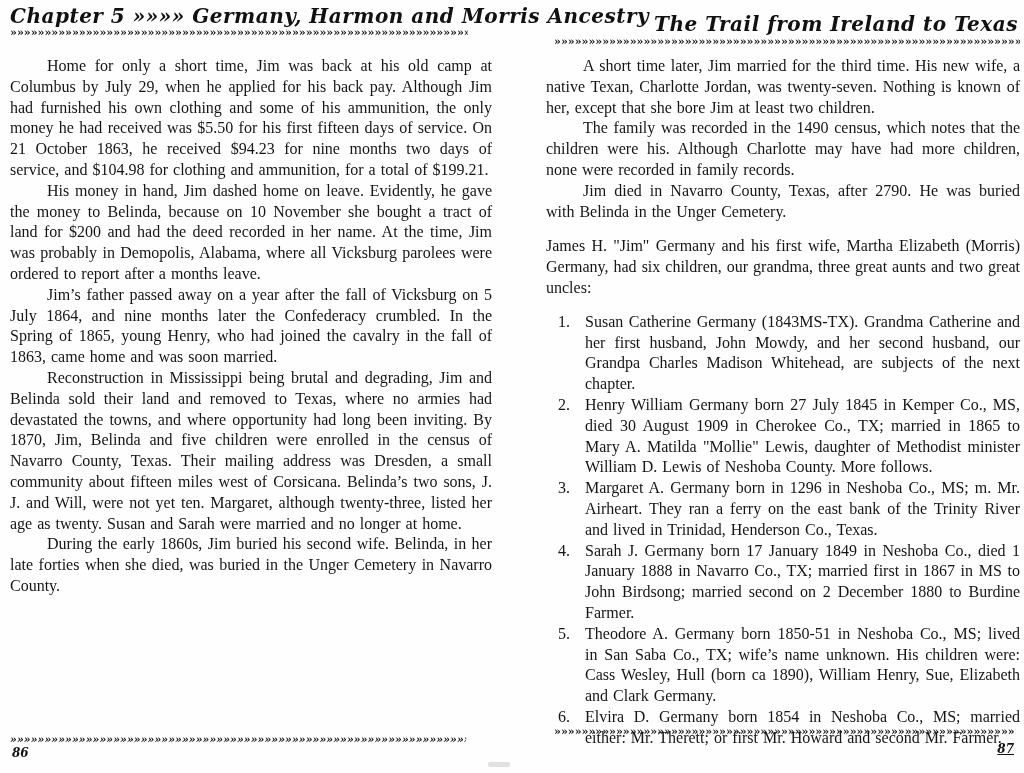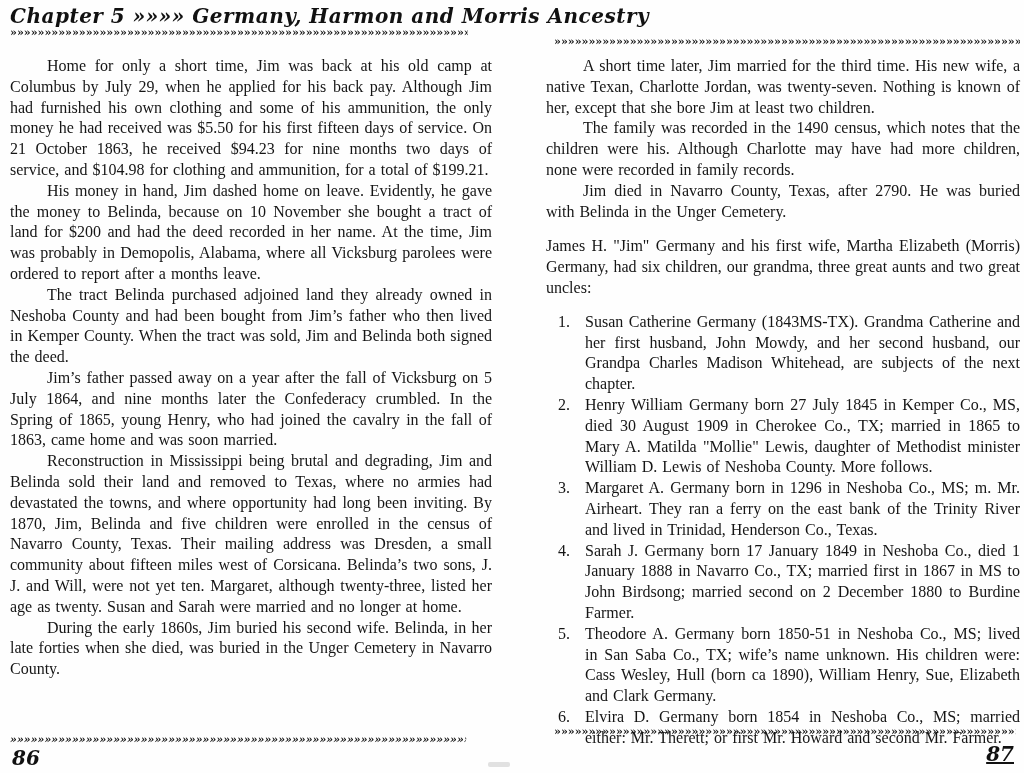--- a/index.html
+++ b/index.html
@@ -60,21 +60,21 @@
   p.noindent { margin: 14px 0 0 0; text-indent: 0; }
   .list-block { margin-top: 13px; padding-left: 12px; }
   .li { display: flex; margin: 0; }
   .li .num { flex: none; width: 27px; }
   .li .txt { flex: 1; text-align: justify; }
 
   .page-number {
     font-family: "DejaVu Serif", serif;
     font-style: italic;
     font-weight: bold;
-    font-size: 20px;
+    font-size: 12px;
     color: #111;
   }
   .page-number.pn-left  { position: absolute; top: 746px; left: 2px; }
   .page-number.pn-right { position: absolute; top: 742px; right: 6px; text-decoration: underline; }
 
   .scan-artifact {
     position: absolute;
     left: 488px;
     top: 762px;
     width: 22px;
@@ -89,31 +89,31 @@
 
 <div class="spread">
 
   <div class="page page-left">
     <div class="running-head left">Chapter 5 »»»» Germany, Harmon and Morris Ancestry</div>
     <div class="ornament head-left">»»»»»»»»»»»»»»»»»»»»»»»»»»»»»»»»»»»»»»»»»»»»»»»»»»»»»»»»»»»»»»»»»»»»»»»»»»»»»»»»»»»»»»»»»»»»»»»»</div>
 
     <div class="body-text body-left">
       <p class="para">Home for only a short time, Jim was back at his old camp at Columbus by July 29, when he applied for his back pay.  Although Jim had furnished his own clothing and some of his ammunition, the only money he had received was $5.50 for his first fifteen days of service. On 21 October 1863, he received $94.23 for nine months two days of service, and $104.98 for clothing and ammunition, for a total of $199.21.</p>
       <p class="para">His money in hand, Jim dashed home on leave.  Evidently, he gave the money to Belinda, because on 10 November she bought a tract of land for $200 and had the deed recorded in her name.  At the time, Jim was probably in Demopolis, Alabama, where all Vicksburg parolees were ordered to report after a months leave.</p>
-      <p class="para">The tract Belinda purchased adjoined land they already owned in Neshoba County and had been bought from Jim’s father who then lived in Kemper County.  When the tract was sold, Jim and Belinda both signed the deed.</p>
       <p class="para">Jim’s father passed away on a year after the fall of Vicksburg on 5 July 1864, and nine months later the Confederacy crumbled.  In the Spring of 1865, young Henry, who had joined the cavalry in the fall of 1863, came home and was soon married.</p>
       <p class="para">Reconstruction in Mississippi being brutal and degrading, Jim and Belinda sold their land and removed to Texas, where no armies had devastated the towns, and where opportunity had long been inviting. By 1870, Jim, Belinda and five children were enrolled in the census of Navarro County, Texas.  Their mailing address was Dresden, a small community about fifteen miles west of Corsicana.  Belinda’s two sons, J. J. and Will, were not yet ten.  Margaret, although twenty-three, listed her age as twenty.  Susan and Sarah were married and no longer at home.</p>
       <p class="para">During the early 1860s, Jim buried his second wife.  Belinda, in her late forties when she died,  was buried in the Unger Cemetery in Navarro County.</p>
     </div>
 
     <div class="ornament foot-left">»»»»»»»»»»»»»»»»»»»»»»»»»»»»»»»»»»»»»»»»»»»»»»»»»»»»»»»»»»»»»»»»»»»»»»»»»»»»»»»»»»»»»»»»»»»»»»»»</div>
     <div class="page-number pn-left">86</div>
   </div>
 
   <div class="page page-right">
+    <div class="running-head right">The Trail from Ireland to Texas</div>
     <div class="ornament head-right">»»»»»»»»»»»»»»»»»»»»»»»»»»»»»»»»»»»»»»»»»»»»»»»»»»»»»»»»»»»»»»»»»»»»»»»»»»»»»»»»»»»»»»»»»»»»»»»»</div>
 
     <div class="body-text body-right">
       <p class="para">A short time later, Jim married for the third time.  His new wife, a native Texan, Charlotte Jordan, was twenty-seven.  Nothing is known of her, except that she bore Jim at least two children.</p>
       <p class="para">The family was recorded in the 1490 census, which notes that the children were his.  Although Charlotte may have had more children, none were recorded in family records.</p>
       <p class="para">Jim died in Navarro County, Texas, after 2790.  He was buried with Belinda in the Unger Cemetery.</p>
 
       <p class="noindent">James H. "Jim" Germany and his first wife, Martha Elizabeth (Morris) Germany, had six children, our grandma, three great aunts and two great uncles:</p>
 
       <div class="list-block">

